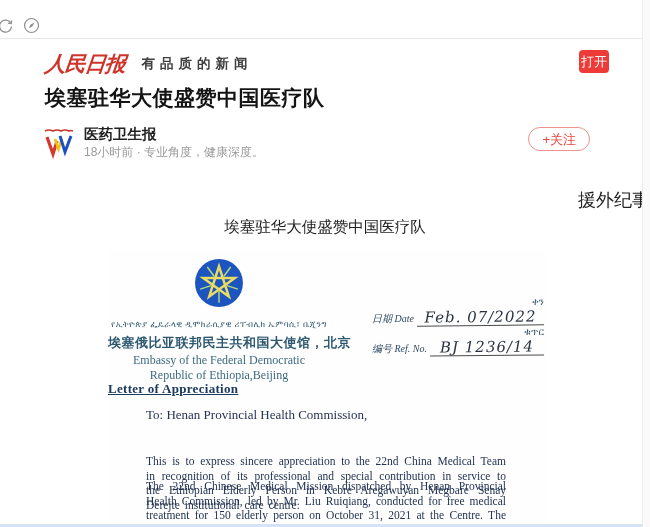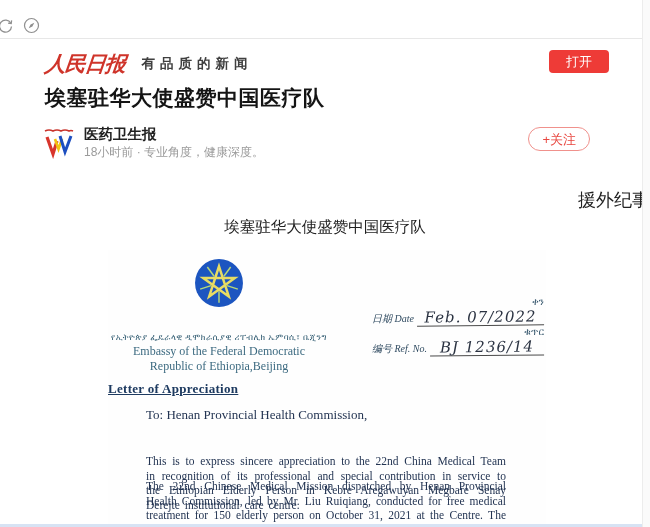--- a/index.html
+++ b/index.html
@@ -31,21 +31,21 @@
     font-size:21px; color:#cf342a; letter-spacing:-1px;
     display:inline-block; transform:skewX(-6deg);
   }
   .tagline {
     font-size:13.5px; color:#404040; font-weight:600;
     letter-spacing:5px; margin-left:12px; vertical-align:3px;
   }
   .open-btn {
     position:absolute; right:11px; top:0;
     background:#ee3b37; color:#fff; border:none; border-radius:4px;
-    font-size:13px; padding:4px 17px; height:23px; line-height:15px;
+    font-size:13px; padding:4px 2px; height:23px; line-height:15px;
     cursor:pointer; font-family:inherit;
   }
   .page-title {
     position:absolute; top:84px; left:45px;
     font-size:21px; font-weight:700; color:#141414; letter-spacing:0.5px;
   }
   
   .publisher { position:absolute; top:124px; left:42px; right:30px; height:36px; }
   .avatar {
     position:absolute; left:0; top:2px; width:33px; height:33px;
@@ -63,21 +63,21 @@
   
   .kicker { position:absolute; top:180px; left:0; width:650px; text-align:right; font-size:18px; color:#222;margin-top:8px; }
   .headline2 { position:absolute; top:217px; left:0; width:650px; text-align:center; font-size:15.5px; color:#222; }
   
   .letter {
     position:absolute; top:250px; left:108px; width:438px; height:277px;
     background:#fefefe; font-family:"Liberation Serif", serif; overflow:hidden;
   }
   .letterhead { position:absolute; left:0; top:0; width:222px; text-align:center; }
   .emblem { width:50px; height:50px; margin:8px auto 0; display:block; }
-  .amharic-line { margin-top:24px; font-size:8.5px; color:#2f5a70; letter-spacing:0.5px; white-space:nowrap; }
+  .amharic-line { margin-top:11px; font-size:8.5px; color:#2f5a70; letter-spacing:0.5px; white-space:nowrap; }
   .cn-line { margin-top:4px; font-size:13px; font-weight:700; color:#2d5870; letter-spacing:0.5px; white-space:nowrap; }
   .en-line { margin-top:2px; font-size:12px; color:#3c6a80; line-height:13px; }
   .date-block { position:absolute; right:2px; top:46px; width:172px; color:#2f4a60; }
   .tiny-amharic { font-size:10px; color:#3a5a70; margin-left:26px;text-align:right; }
   .ln { display:flex; align-items:flex-end; margin-top:1px; }
   .lbl { font-size:10px; font-style:italic; white-space:nowrap; color:#2f4a60; }
   .hw {
     flex:1; border-bottom:1px solid #4a4a4a; margin-left:3px;
     font-family:"DejaVu Serif", serif; font-style:italic; font-weight:500;
     font-size:15px; color:#2b3342; text-align:center; line-height:16px;
@@ -147,20 +147,21 @@
       <g stroke="#b6d878" stroke-width="1.4">
         <line x1="28.7" y1="17.5" x2="35.2" y2="8.6"></line>
         <line x1="31.6" y1="26.5" x2="42.1" y2="29.9"></line>
         <line x1="24" y1="32" x2="24" y2="43"></line>
         <line x1="16.4" y1="26.5" x2="5.9" y2="29.9"></line>
         <line x1="19.3" y1="17.5" x2="12.8" y2="8.6"></line>
       </g>
       <path d="M24 8 L33.4 36.9 L8.8 19.1 L39.2 19.1 L14.6 36.9 Z" fill="none" stroke="#e8dc63" stroke-width="2.4" stroke-linejoin="miter"></path>
     </svg>
     <div class="amharic-line">የኢትዮጵያ ፌዴራላዊ ዲሞክራሲያዊ ሪፐብሊክ ኤምባሲ፣ ቤጂንግ</div>
+    <div class="cn-line">埃塞俄比亚联邦民主共和国大使馆，北京</div>
     <div class="en-line">Embassy of the Federal Democratic</div>
     <div class="en-line">Republic of Ethiopia,Beijing</div>
   </div>
 
   <div class="date-block">
     <div class="tiny-amharic">ቀን</div>
     <div class="ln">
       <span class="lbl">日期 Date</span>
       <span class="hw">Feb. 07/2022</span>
     </div>

